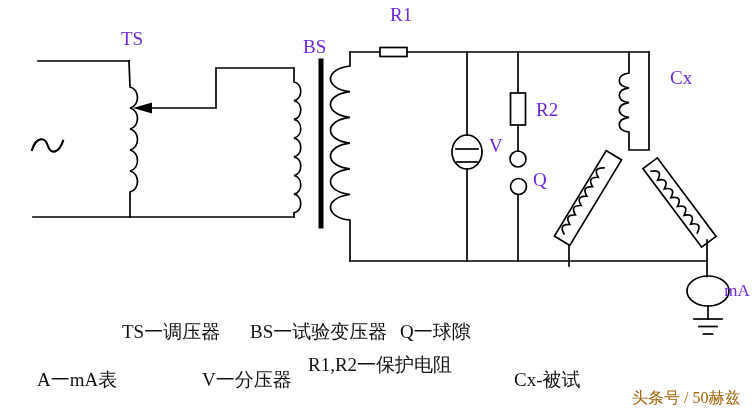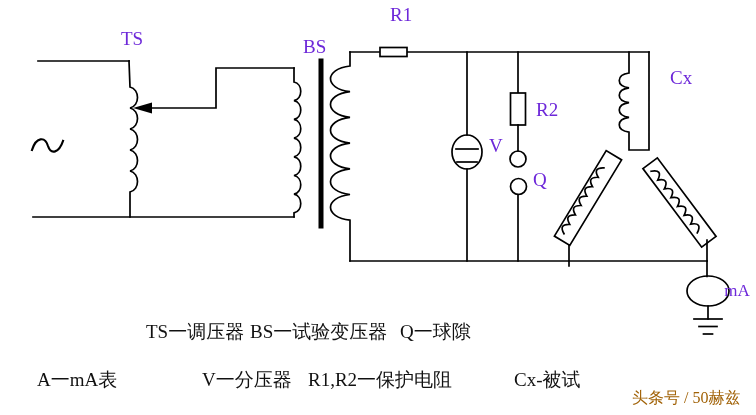--- a/index.html
+++ b/index.html
@@ -11,26 +11,26 @@
   .lbl{position:absolute;font-size:19px;line-height:1;white-space:pre;color:#6d28d9;}
   .lbl-ts{left:121px;top:29px;}
   .lbl-bs{left:303px;top:37px;text-align:center;}
   .lbl-r1{left:390px;top:5px;}
   .lbl-r2{left:536px;top:100px;}
   .lbl-v{left:489px;top:136px;}
   .lbl-q{left:533px;top:170px;}
   .lbl-cx{left:670px;top:68px;}
   .lbl-ma{left:693px;top:282px;width:30px;text-align:center;font-size:17px;margin-left:29px;}
   .cap{position:absolute;font-size:19px;line-height:1.15;white-space:pre;color:#111;}
-  .cap1-0{left:122px;top:321px;margin-left:24px;}
+  .cap1-0{left:122px;top:321px;}
   .cap1-1{left:250px;top:321px;}
   .cap1-2{left:400px;top:321px;}
   .cap2-0{left:37px;top:369px;}
   .cap2-1{left:182px;top:369px;margin-left:20px;}
-  .cap2-2{left:308px;top:369px;}
+  .cap2-2{left:308px;top:354px;}
   .cap2-3{left:514px;top:369px;}
   .watermark{
     position:absolute;left:632px;top:390px;font-size:16px;line-height:1;
     color:#a16207;text-shadow:1px 1px 0 #ffffff;white-space:pre;
     font-family:"Liberation Serif","DejaVu Serif",serif;
   }
 </style>
 </head>
 <body>
 

